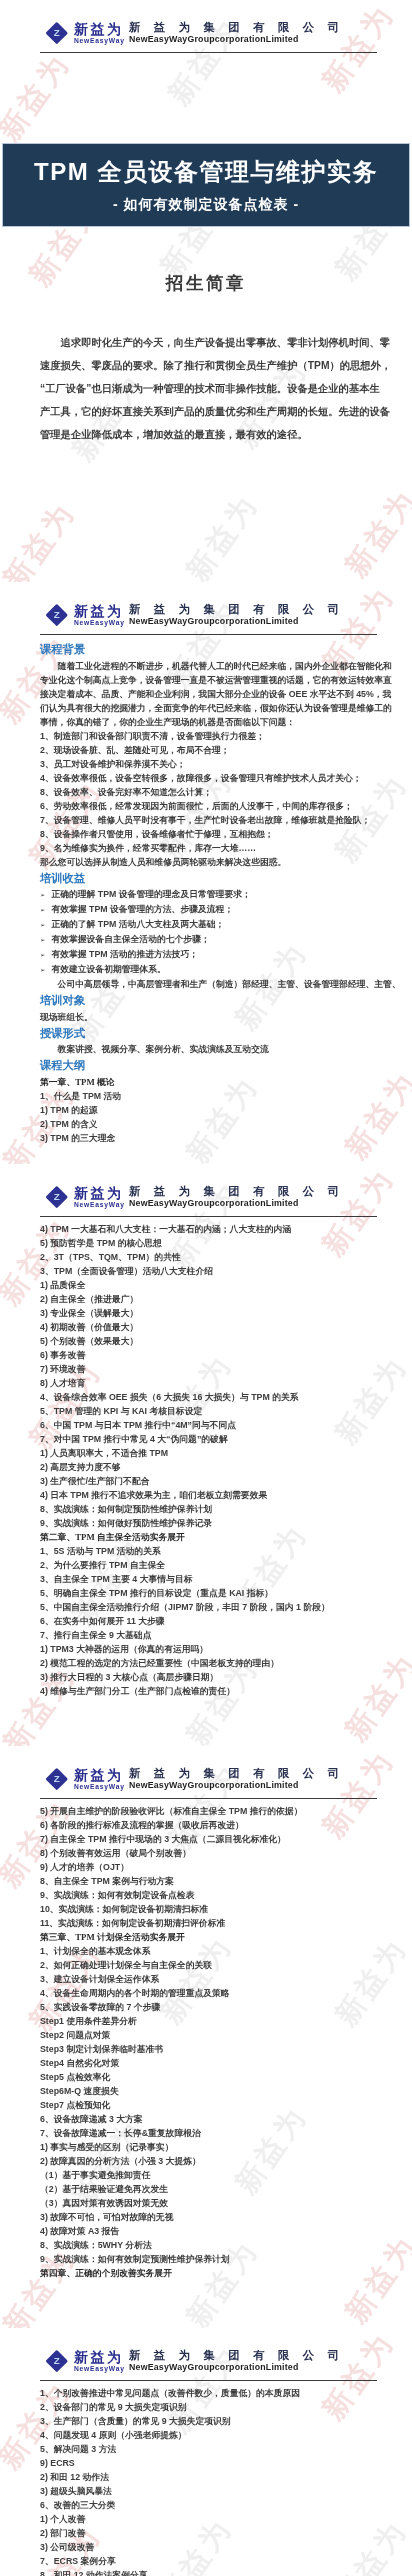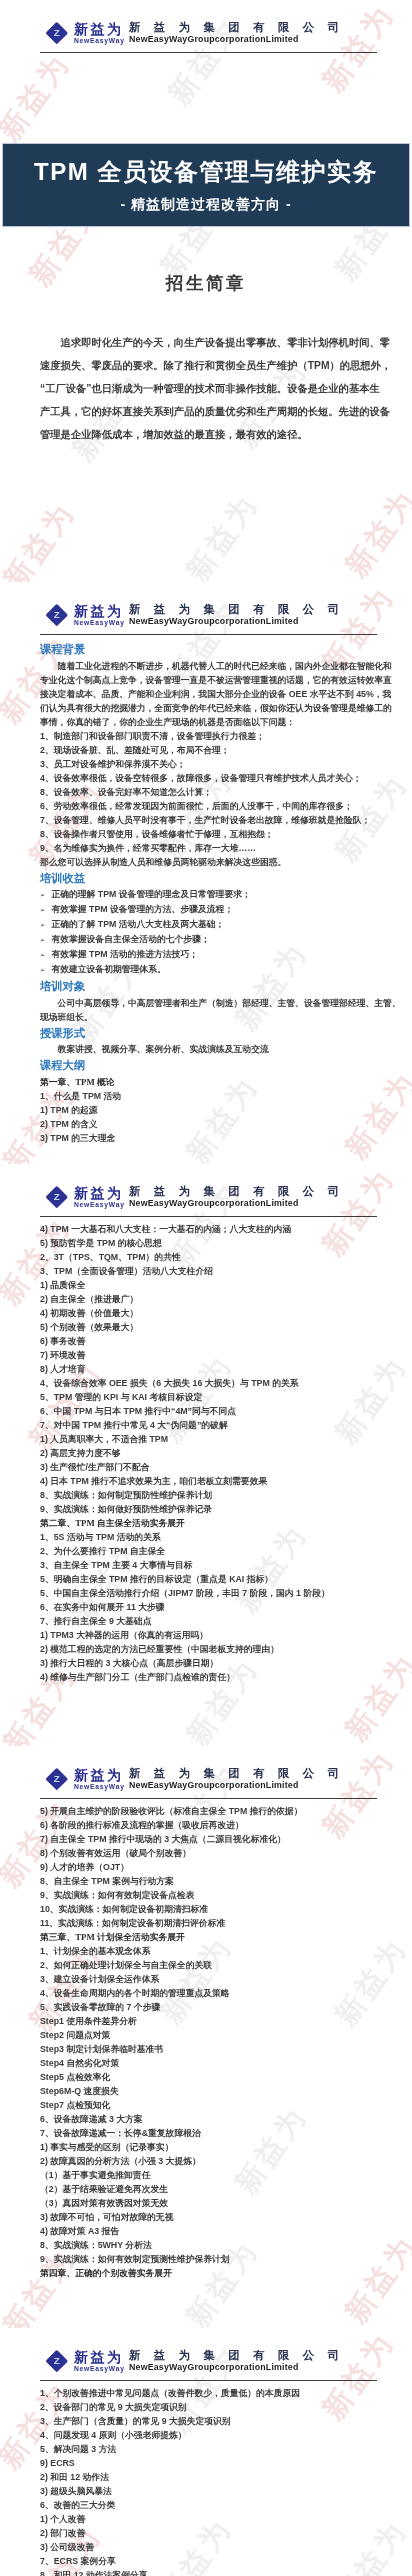--- a/index.html
+++ b/index.html
@@ -71,21 +71,21 @@
           </div>
         </div>
         <div class="co-box">
           <div class="co-cn">新 益 为 集 团 有 限 公 司</div>
           <div class="co-en">NewEasyWayGroupcorporationLimited</div>
         </div>
         <div class="hdr-rule"></div>
       </div>
       <div class="banner">
         <div class="banner-title">TPM 全员设备管理与维护实务</div>
-        <div class="banner-sub">- 精益制造过程改善方向 -</div>
+        <div class="banner-sub">- 如何有效制定设备点检表 -</div>
       </div>
       <div class="sec-title">招生简章</div>
       <div class="intro">
         <div class="iln">追求即时化生产的今天，向生产设备提出零事故、零非计划停机时间、零</div>
         <div class="iln">速度损失、零废品的要求。除了推行和贯彻全员生产维护（TPM）的思想外，</div>
         <div class="iln">“工厂设备”也日渐成为一种管理的技术而非操作技能。设备是企业的基本生</div>
         <div class="iln">产工具，它的好坏直接关系到产品的质量优劣和生产周期的长短。先进的设备</div>
         <div class="iln">管理是企业降低成本，增加效益的最直接，最有效的途径。</div>
       </div>
     </div>
@@ -134,22 +134,22 @@
         <div class="ln">8、设备操作者只管使用，设备维修者忙于修理，互相抱怨；</div>
         <div class="ln">9、名为维修实为换件，经常买零配件，库存一大堆……</div>
         <div class="ln">那么您可以选择从制造人员和维修员两轮驱动来解决这些困惑。</div>
         <div class="ln h">培训收益</div>
         <div class="ln b"><span class="arr">➢</span><span>正确的理解 TPM 设备管理的理念及日常管理要求；</span></div>
         <div class="ln b"><span class="arr">➢</span><span>有效掌握 TPM 设备管理的方法、步骤及流程；</span></div>
         <div class="ln b"><span class="arr">➢</span><span>正确的了解 TPM 活动八大支柱及两大基础；</span></div>
         <div class="ln b"><span class="arr">➢</span><span>有效掌握设备自主保全活动的七个步骤；</span></div>
         <div class="ln b"><span class="arr">➢</span><span>有效掌握 TPM 活动的推进方法技巧；</span></div>
         <div class="ln b"><span class="arr">➢</span><span>有效建立设备初期管理体系。</span></div>
+        <div class="ln pi">公司中高层领导，中高层管理者和生产（制造）部经理、主管、设备管理部经理、主管、</div>
         <div class="ln h">培训对象</div>
-        <div class="ln pi">公司中高层领导，中高层管理者和生产（制造）部经理、主管、设备管理部经理、主管、</div>
         <div class="ln">现场班组长。</div>
         <div class="ln h">授课形式</div>
         <div class="ln pi">教案讲授、视频分享、案例分析、实战演练及互动交流</div>
         <div class="ln h">课程大纲</div>
         <div class="ln c">第一章、TPM 概论</div>
         <div class="ln">1、什么是 TPM 活动</div>
         <div class="ln">1)  TPM 的起源</div>
         <div class="ln">2)  TPM 的含义</div>
         <div class="ln">3)  TPM 的三大理念</div>
       </div>
@@ -182,20 +182,21 @@
         </div>
         <div class="hdr-rule"></div>
       </div>
       <div class="content">
         <div class="ln">4)  TPM 一大基石和八大支柱：一大基石的内涵；八大支柱的内涵</div>
         <div class="ln">5)  预防哲学是 TPM 的核心思想</div>
         <div class="ln">2、3T（TPS、TQM、TPM）的共性</div>
         <div class="ln">3、TPM（全面设备管理）活动八大支柱介绍</div>
         <div class="ln">1)  品质保全</div>
         <div class="ln">2)  自主保全（推进最广）</div>
+        <div class="ln">3)  专业保全（误解最大）</div>
         <div class="ln">4)  初期改善（价值最大）</div>
         <div class="ln">5)  个别改善（效果最大）</div>
         <div class="ln">6)  事务改善</div>
         <div class="ln">7)  环境改善</div>
         <div class="ln">8)  人才培育</div>
         <div class="ln">4、设备综合效率 OEE 损失（6 大损失 16 大损失）与 TPM 的关系</div>
         <div class="ln">5、TPM 管理的 KPI 与 KAI 考核目标设定</div>
         <div class="ln">6、中国 TPM 与日本 TPM 推行中“4M”同与不同点</div>
         <div class="ln">7、对中国 TPM 推行中常见 4 大“伪问题”的破解</div>
         <div class="ln">1)  人员离职率大，不适合推 TPM</div>

